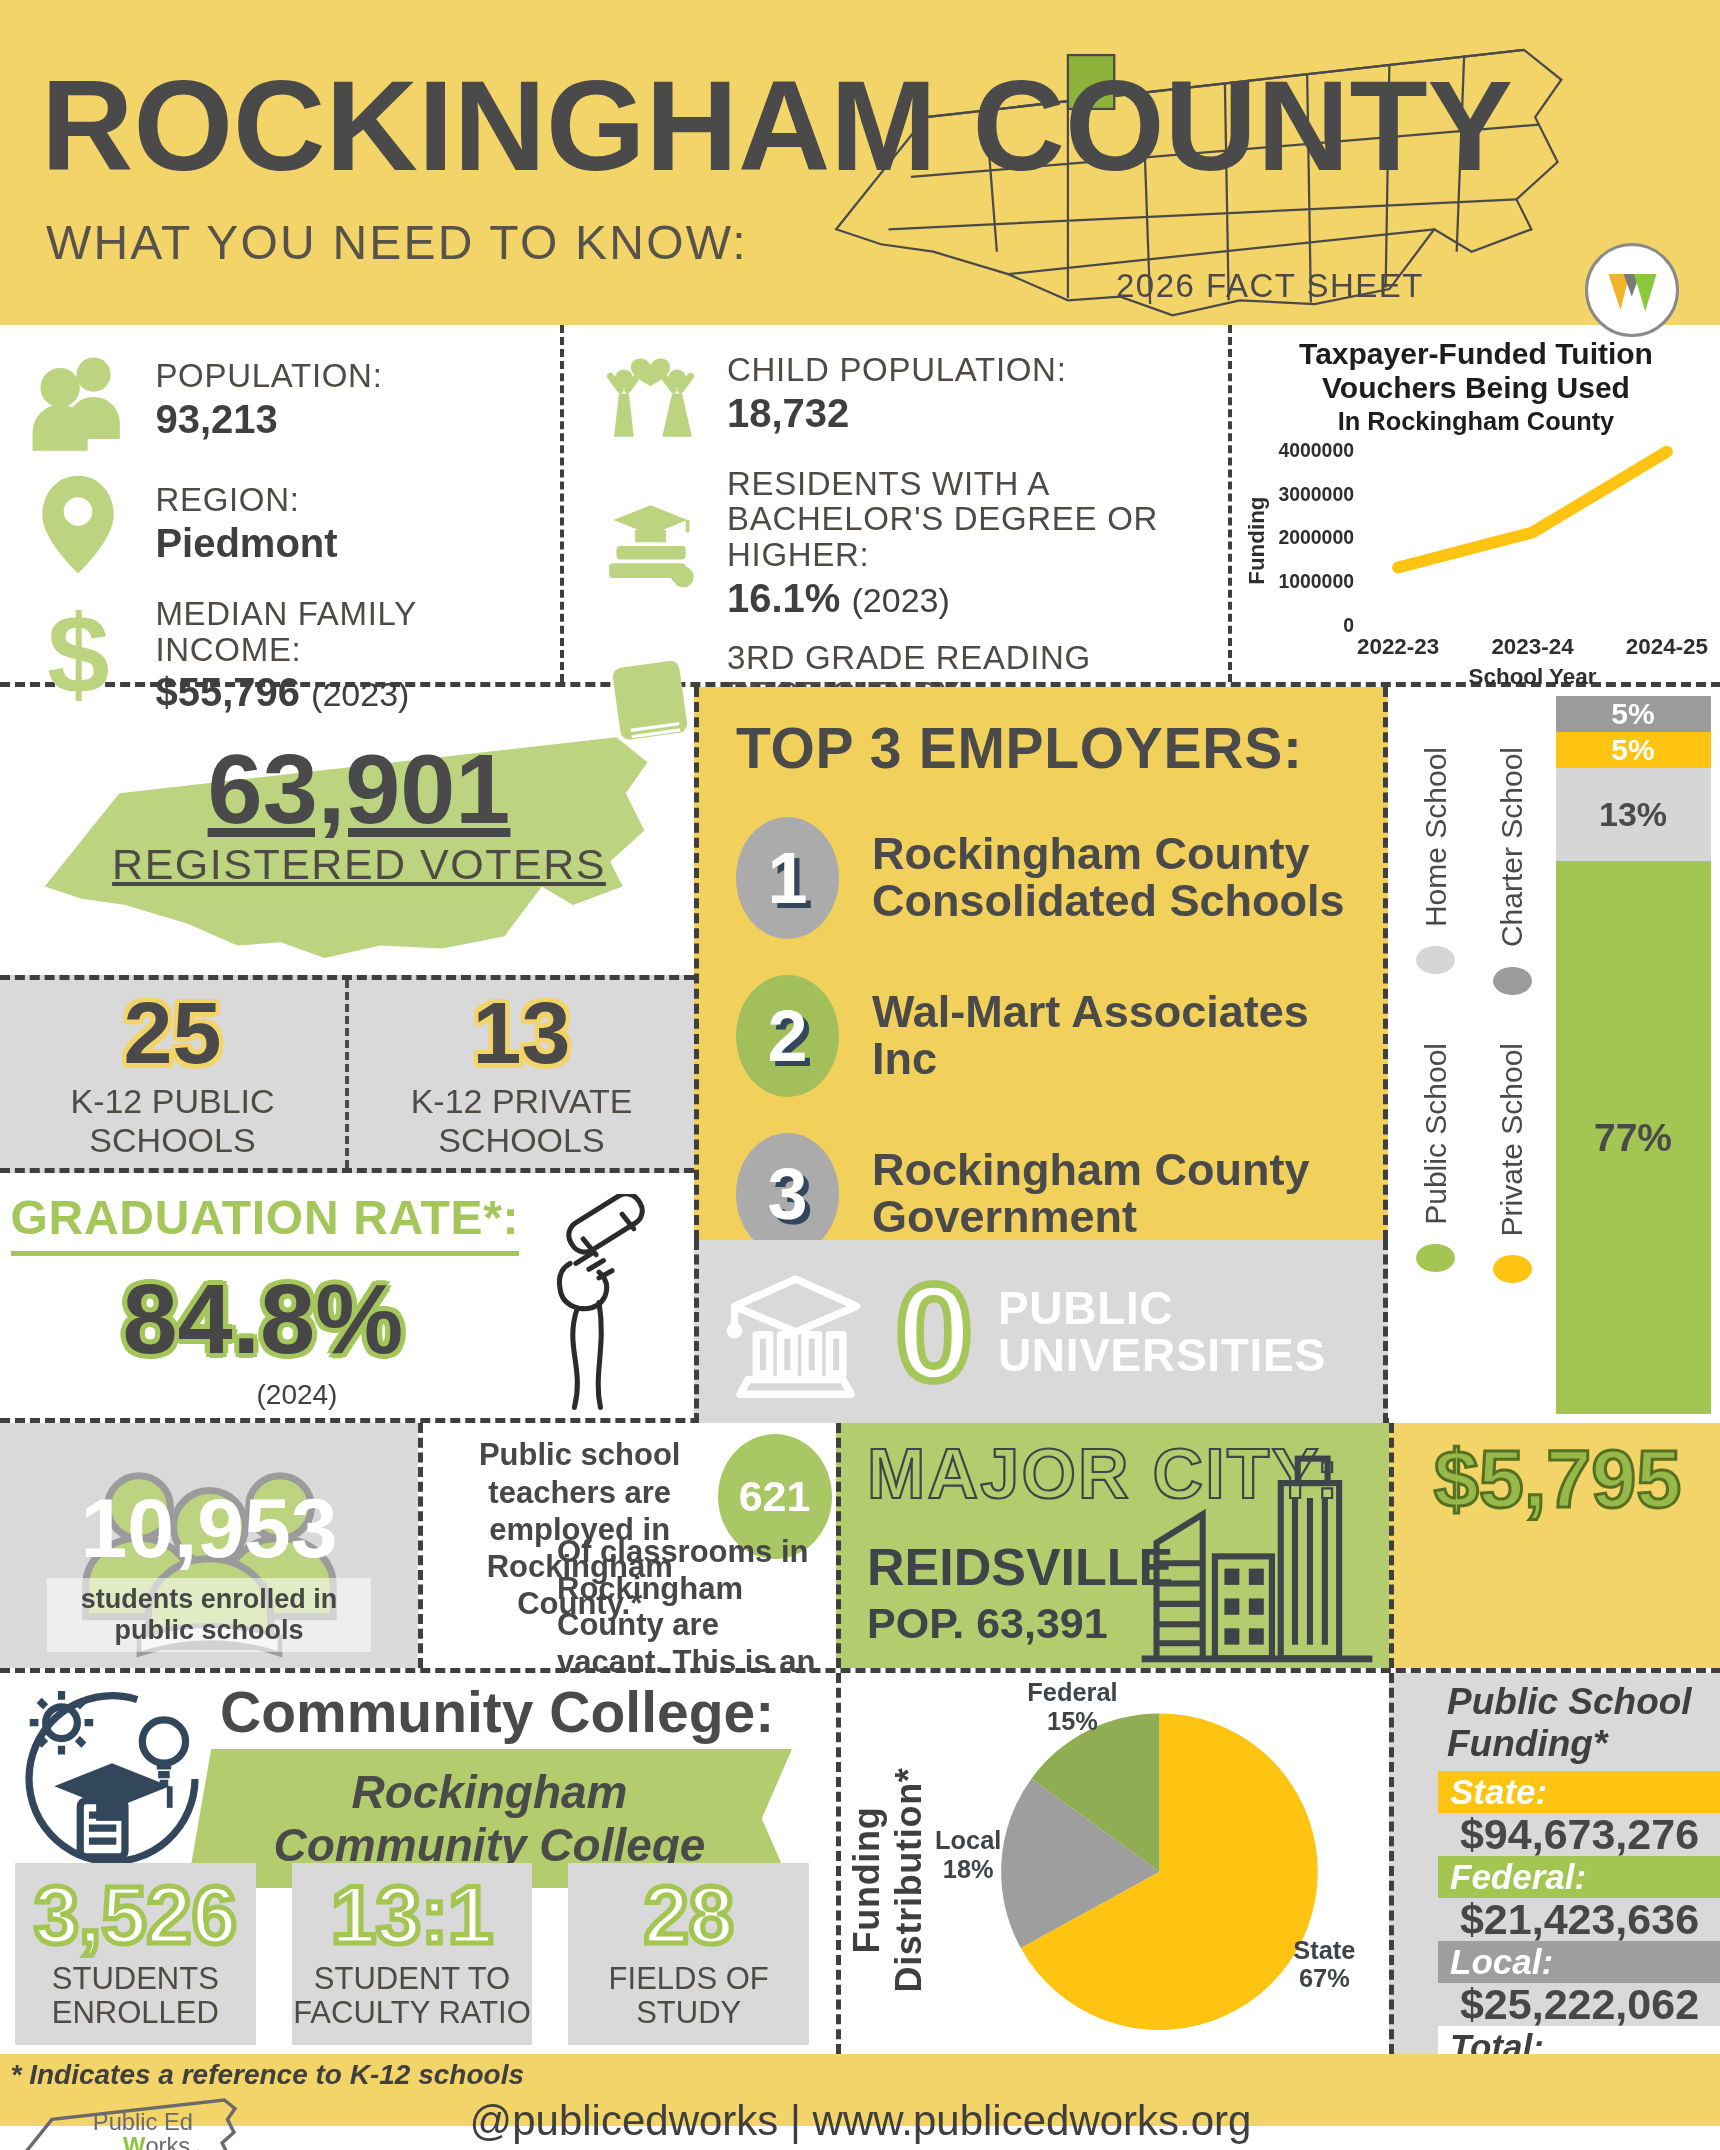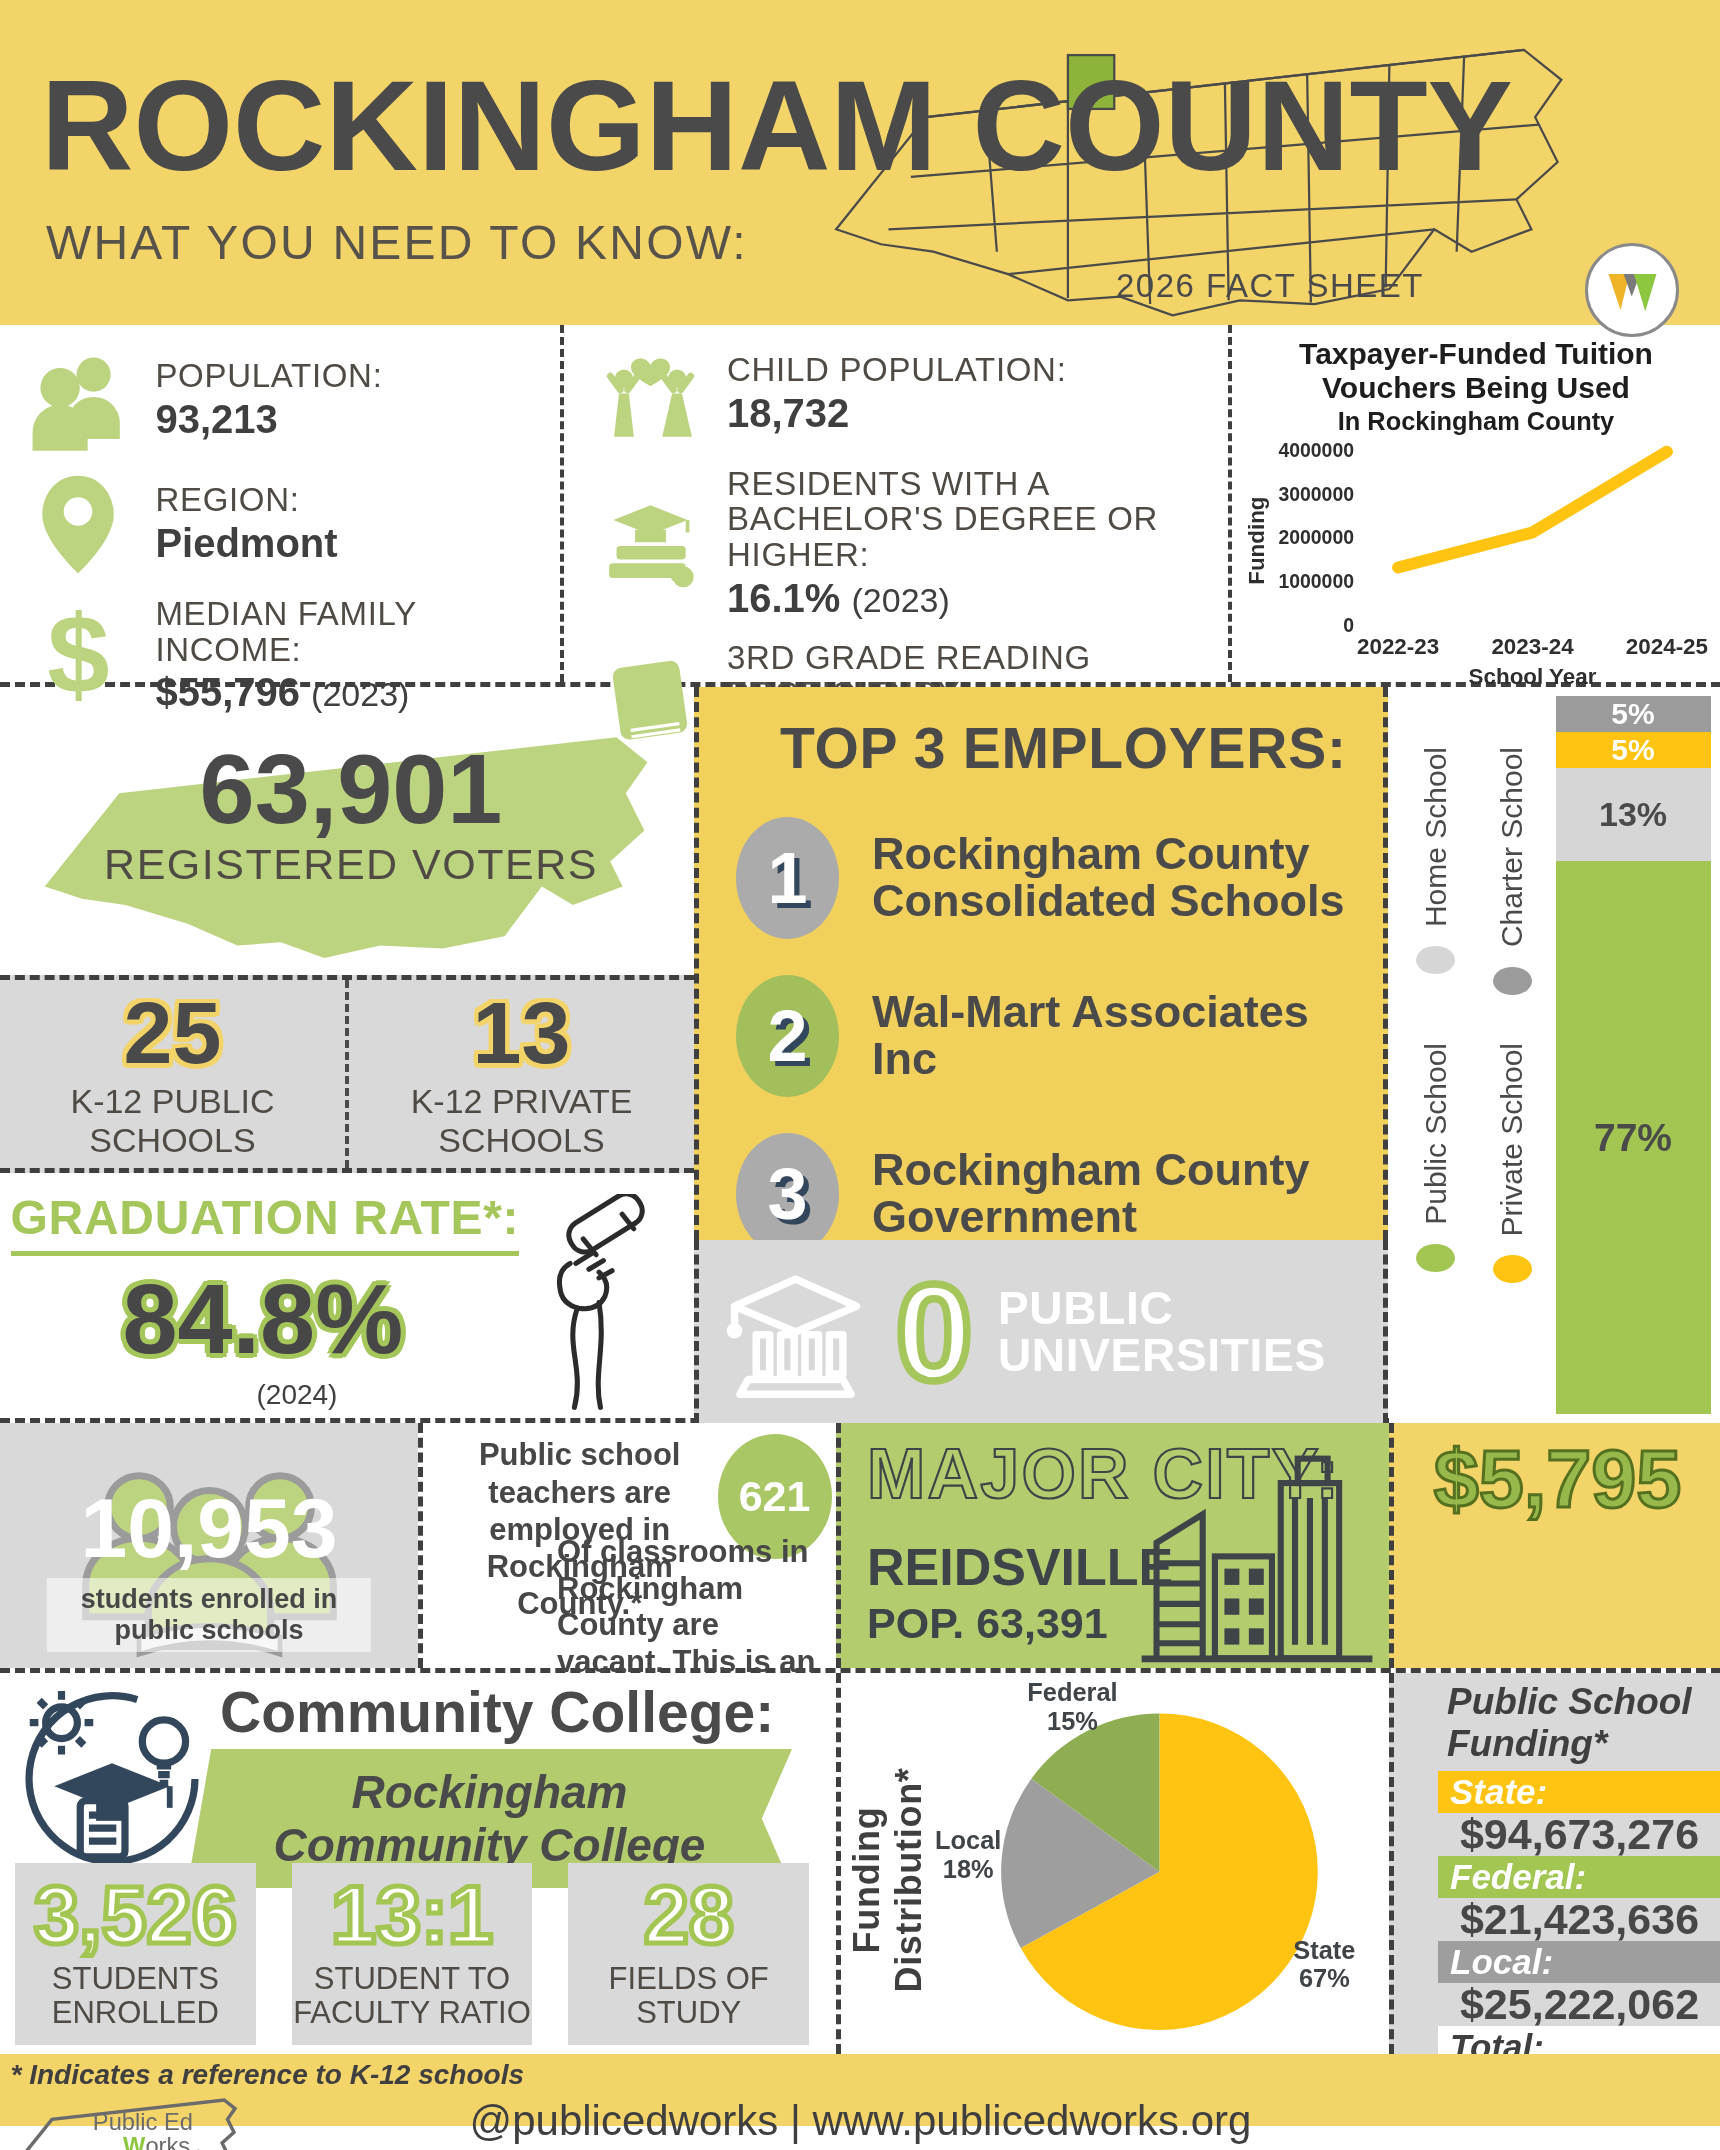--- a/index.html
+++ b/index.html
@@ -34,42 +34,42 @@
   .stext .yr{font-weight:400;font-size:34px;}
   .dollar{font-size:112px;font-weight:800;color:var(--green-map);line-height:.9;}
   .vtitle{font-size:30px;font-weight:800;color:#1d1d1d;line-height:1.12;}
   .vsub{font-size:25.4px;font-weight:800;color:#1d1d1d;margin-top:3px;}
   .tick{font-size:26px;font-weight:700;fill:#2e2e2e;}
   .xtick,.axlabel{font-size:30px;font-weight:700;fill:#2e2e2e;}
   
   .rowA{left:0;top:687px;width:1721px;height:736px;border-bottom:5.2px dashed var(--dash);}
   .voters{left:0;top:0;width:694px;height:288px;}
   .voters svg{position:absolute;left:22.4px;top:13.4px;width:642px;height:261px;}
-  .voters-text{position:absolute;left:4px;top:52px;width:694px;text-align:center;}
+  .voters-text{position:absolute;left:12px;top:52px;width:694px;text-align:center;text-decoration:underline;}
   .voters-num{font-size:99px;font-weight:800;color:#4a4a4a;line-height:1;}
   .voters-lab{font-size:43px;color:#4f4b44;letter-spacing:1.5px;margin-top:1.5px;}
   .schools{left:0;top:288px;width:694px;height:198px;background:var(--panel);
     border-top:5.2px dashed var(--dash);border-bottom:5.2px dashed var(--dash);display:flex;}
   .scell{flex:1;text-align:center;padding-top:9px;}
   .scell+.scell{border-left:4.5px dashed #4a4a4a;}
   .snum{font-size:88px;font-weight:800;color:#4a4a4a;line-height:1;
     text-shadow:-4.5px 0 0 var(--yellow-bg),4.5px 0 0 var(--yellow-bg),0 -4.5px 0 var(--yellow-bg),0 4.5px 0 var(--yellow-bg),
     -3.7px -3.7px 0 var(--yellow-bg),3.7px 3.7px 0 var(--yellow-bg),-3.7px 3.7px 0 var(--yellow-bg),3.7px -3.7px 0 var(--yellow-bg);}
   .slab{font-size:34px;color:#4f4b44;line-height:1.15;margin-top:4.5px;}
   .grad{left:0;top:485px;width:694px;height:250px;padding:18px 0 0 10.5px;}
   .grad-title{display:inline-block;font-size:48px;font-weight:800;color:var(--green-text);
     border-bottom:5.2px solid var(--green-text);letter-spacing:0.7px;padding-bottom:6px;}
   .grad-val{font-size:99px;font-weight:800;color:#474747;margin:13.4px 0 0 112px;line-height:1;
     text-shadow:-5.2px 0 0 var(--green-text),5.2px 0 0 var(--green-text),0 -5.2px 0 var(--green-text),0 5.2px 0 var(--green-text),
     -3.7px -3.7px 0 var(--green-text),3.7px 3.7px 0 var(--green-text),-3.7px 3.7px 0 var(--green-text),3.7px -3.7px 0 var(--green-text);}
   .grad-year{font-size:28px;margin:10.5px 0 0 246px;color:#3f3f3f;}
   .grad-art{position:absolute;right:22.4px;top:22.4px;width:172px;height:217px;}
   .top3{left:694px;top:0;width:694px;height:553px;background:var(--yellow-panel);
     border-left:5.2px dashed var(--dash);border-right:5.2px dashed var(--dash);padding:28px 30px 0 37px;}
-  .top3-title{font-size:57px;font-weight:800;color:#4a4a4a;letter-spacing:0.7px;margin-left:44px;}
+  .top3-title{font-size:57px;font-weight:800;color:#4a4a4a;letter-spacing:0.7px;}
   .emp{display:flex;align-items:center;gap:33px;margin-top:36px;}
   .badge{width:103px;height:122px;border-radius:50%;flex:0 0 103px;display:flex;align-items:center;justify-content:center;
     font-size:72px;font-weight:800;color:#fff;text-shadow:5.2px 5.2px 0 var(--navy);}
   .b-gray{background:var(--gray-mid);} .b-green{background:#A2BF5C;}
   .emp-name{font-size:45px;font-weight:700;color:#4a4a4a;line-height:1.04;}
   .univ{left:694px;top:553px;width:694px;height:183px;background:var(--panel);
     border-left:5.2px dashed var(--dash);border-right:5.2px dashed var(--dash);
     display:flex;align-items:center;gap:25.4px;padding:0 22.4px;}
   .univ-zero{font-size:138px;font-weight:800;color:#fff;-webkit-text-stroke:7.5px var(--green-text);line-height:1;}
   .univ-label{color:#fff;font-weight:800;font-size:46px;line-height:1.02;letter-spacing:0.7px;}

